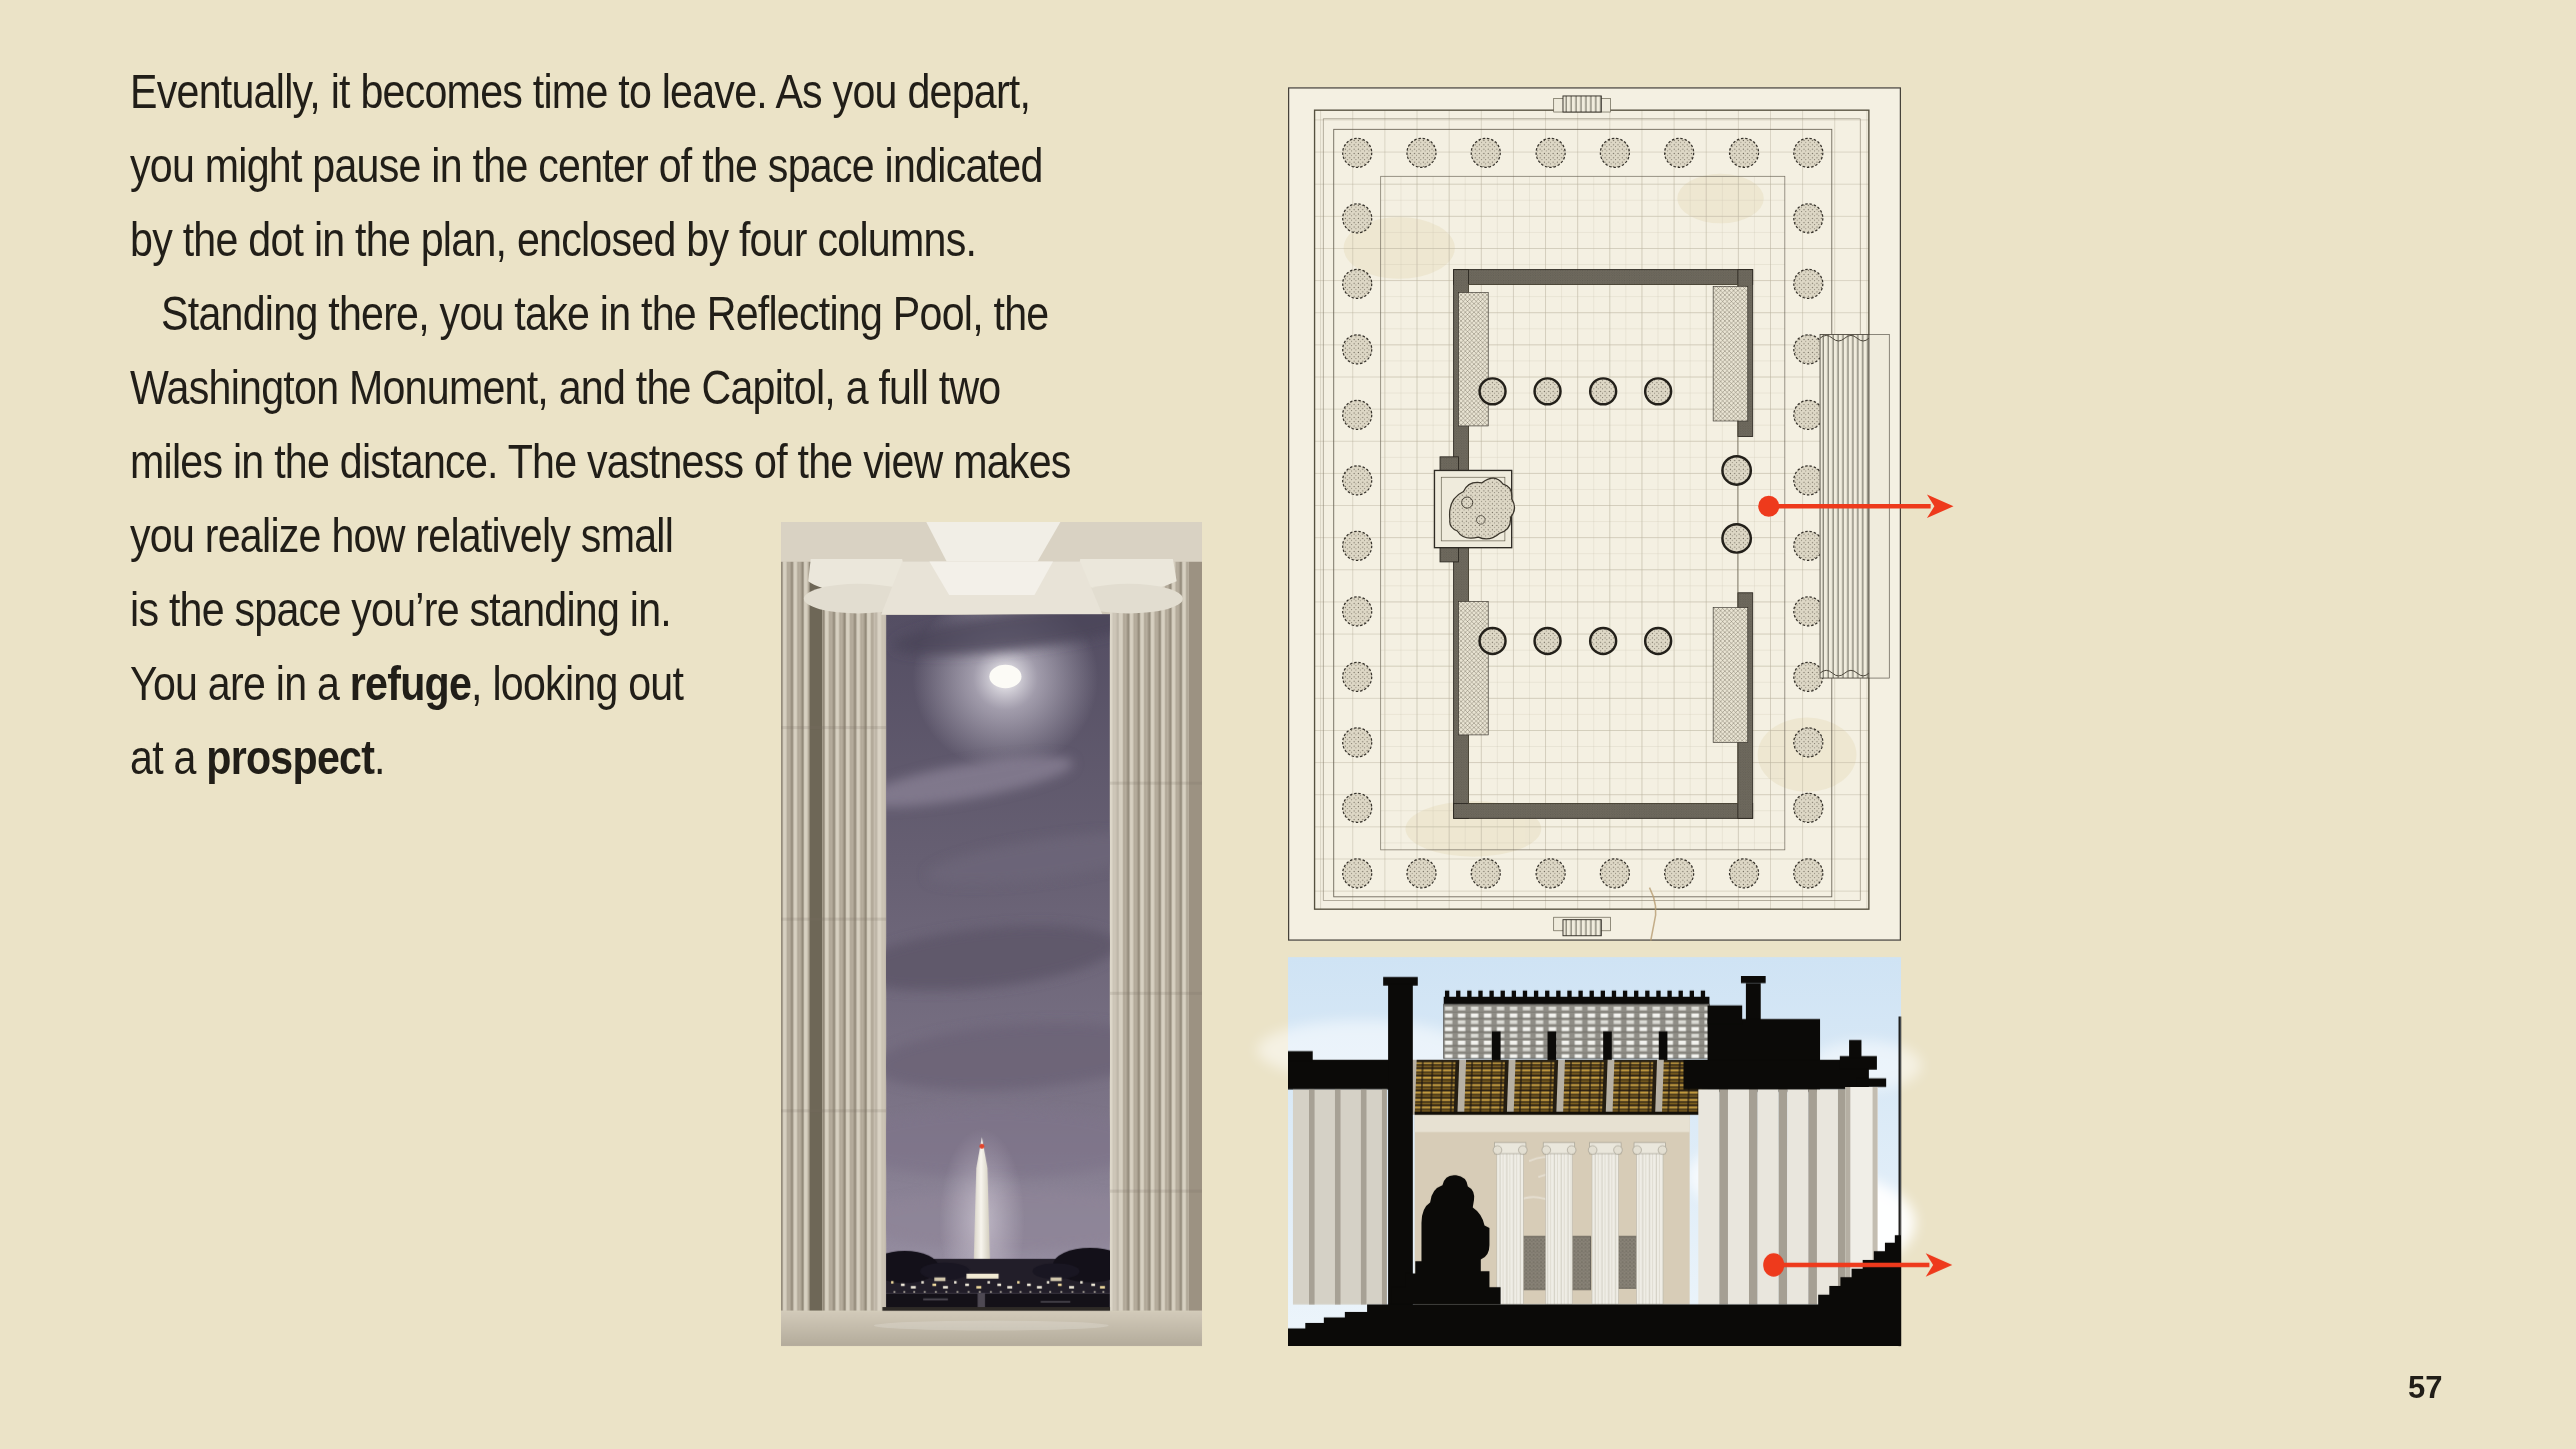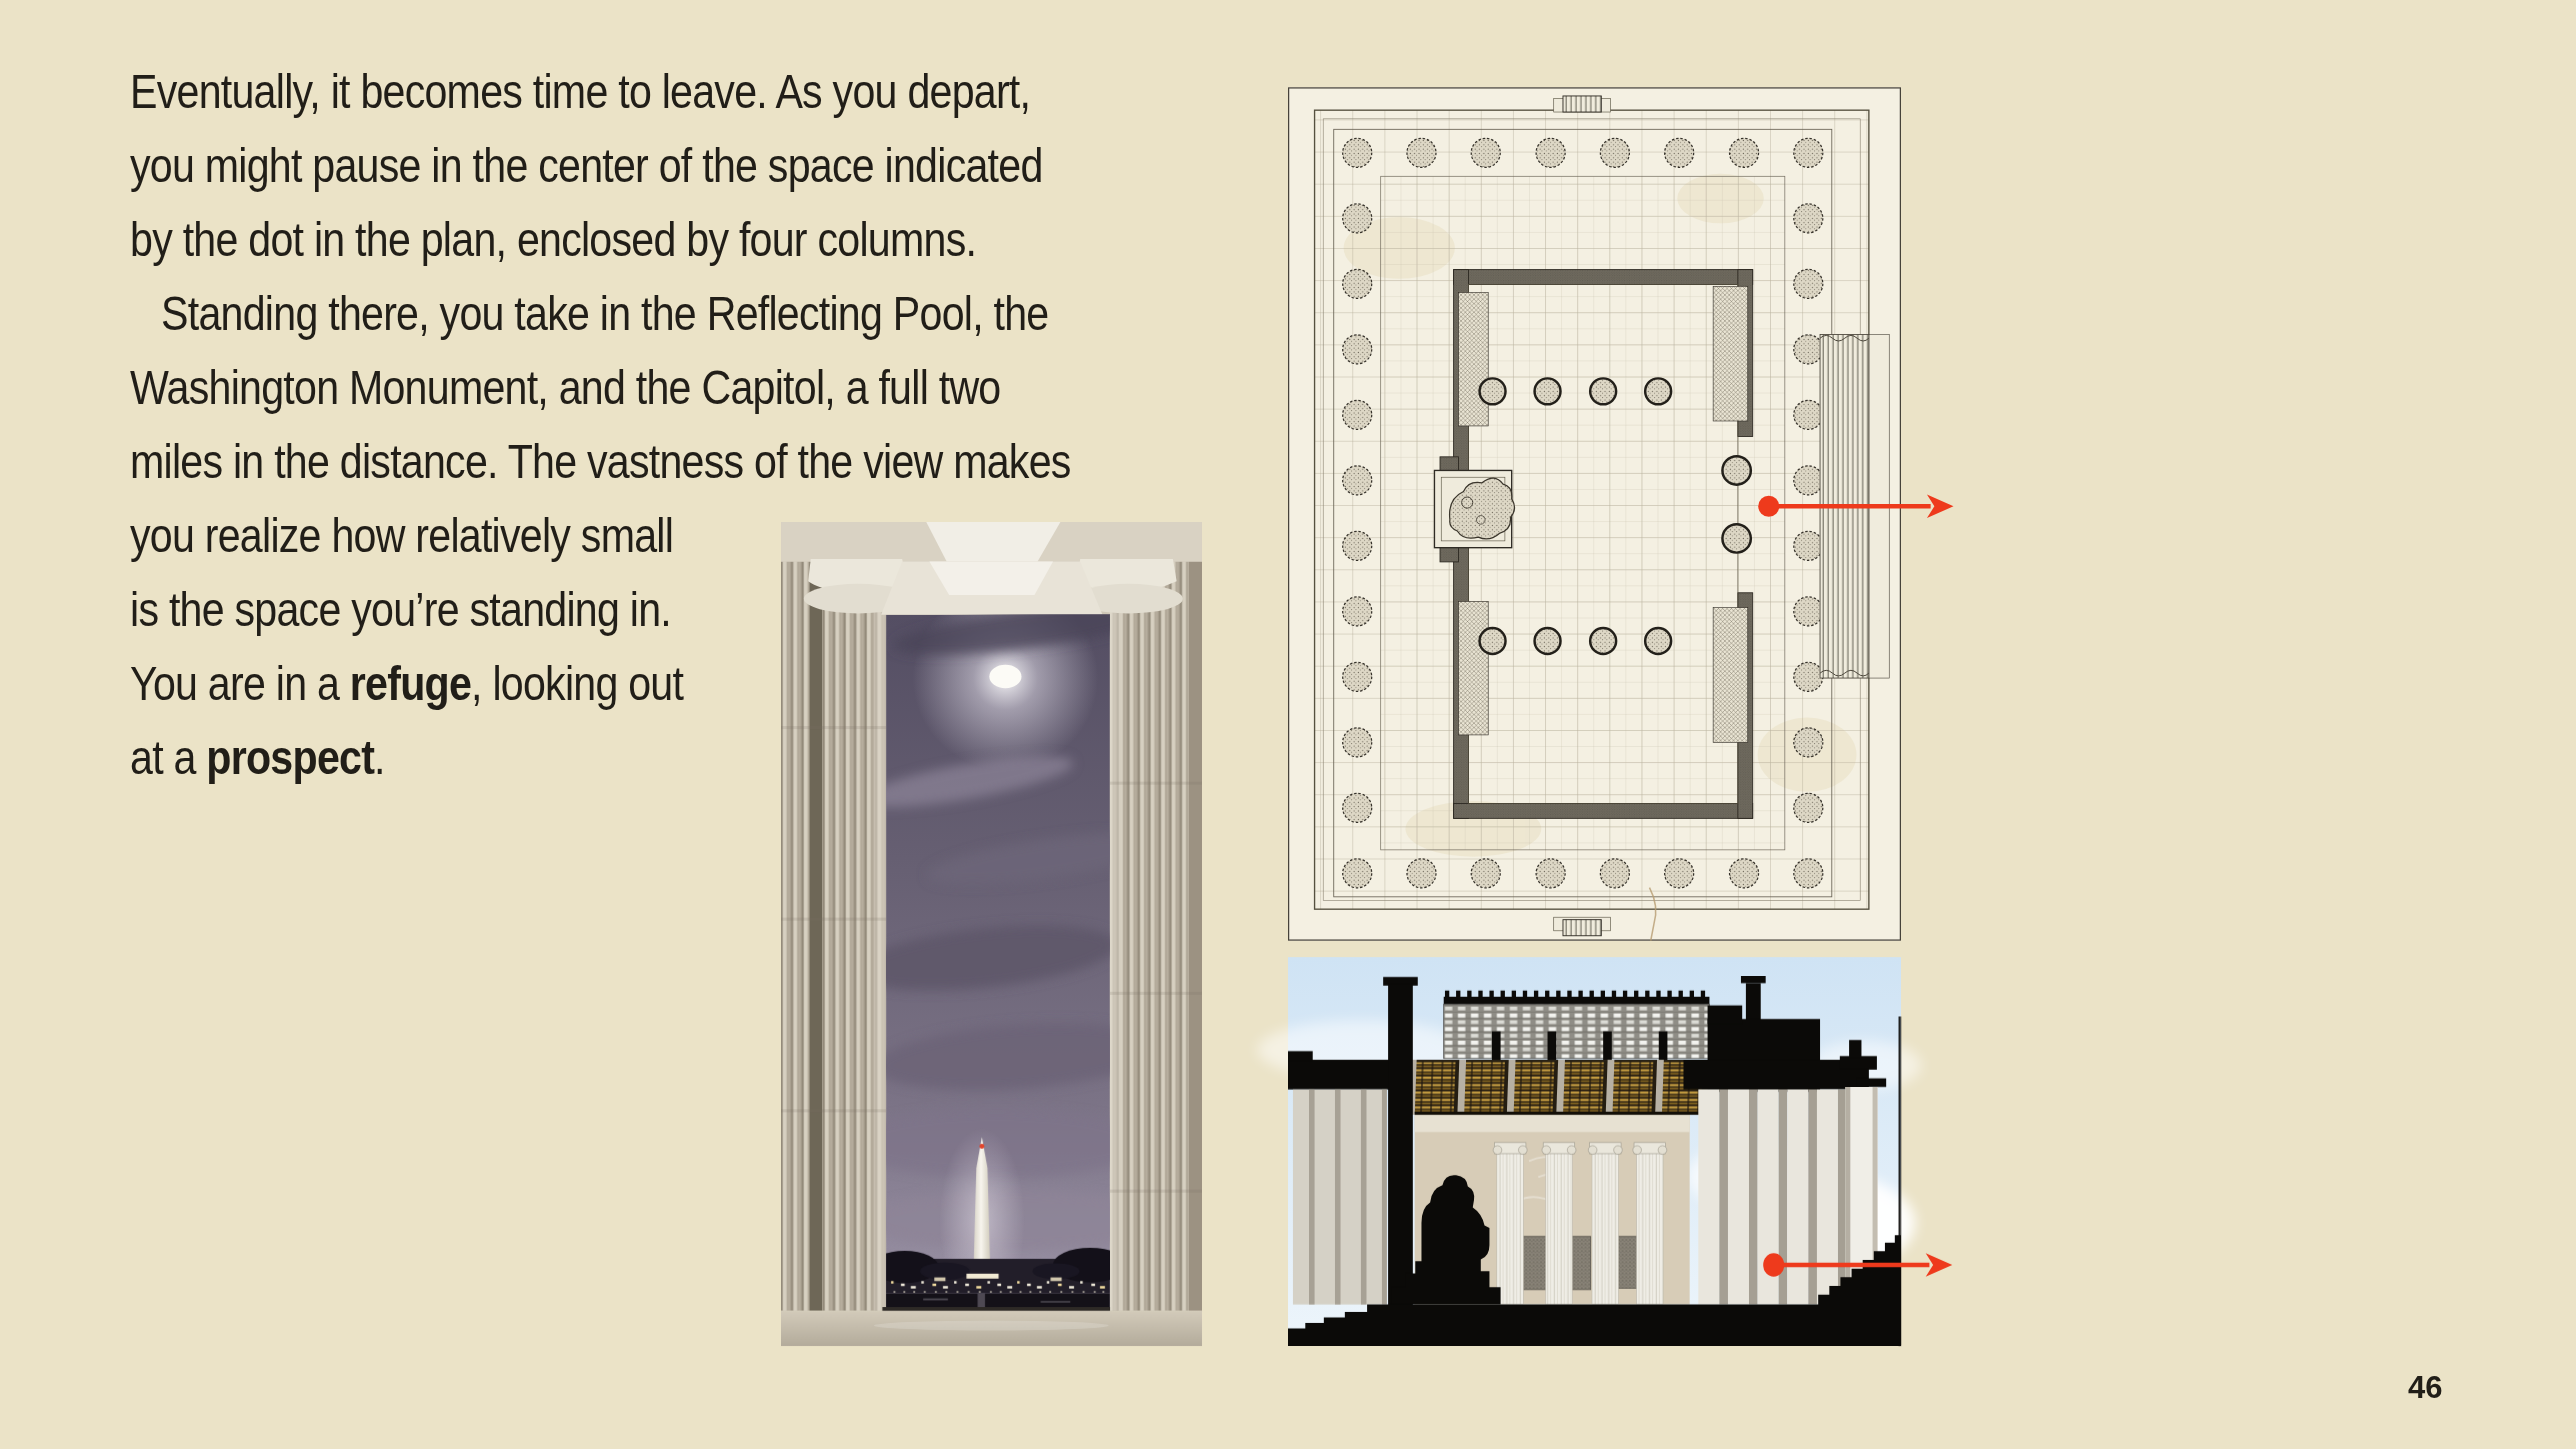--- a/index.html
+++ b/index.html
@@ -531,14 +531,14 @@
   <path fill="#0b0a08" d="M0,629 L0,601 L28,601 L28,592 L58,592 L58,583 L92,583 L92,574 L128,574 L128,562 L858,562 L858,546 L876,546 L876,532 L894,532 L894,518 L912,518 L912,504 L930,504 L930,490 L948,490 L948,476 L966,476 L966,462 L982,462 L982,450 L992,450 L992,629 Z"></path>
 
   <g>
     <line x1="800" y1="498" x2="1038" y2="498" class="redline" stroke-width="7"></line>
     <polygon points="1032,479 1075,498 1032,517 1044,498" class="red"></polygon>
     <ellipse cx="786" cy="498" rx="17" ry="19" class="red"></ellipse>
   </g>
 </svg>
 </figure>
 
-<div class="pagenum">46</div>
+<div class="pagenum">57</div>
 
 
 </body></html>

